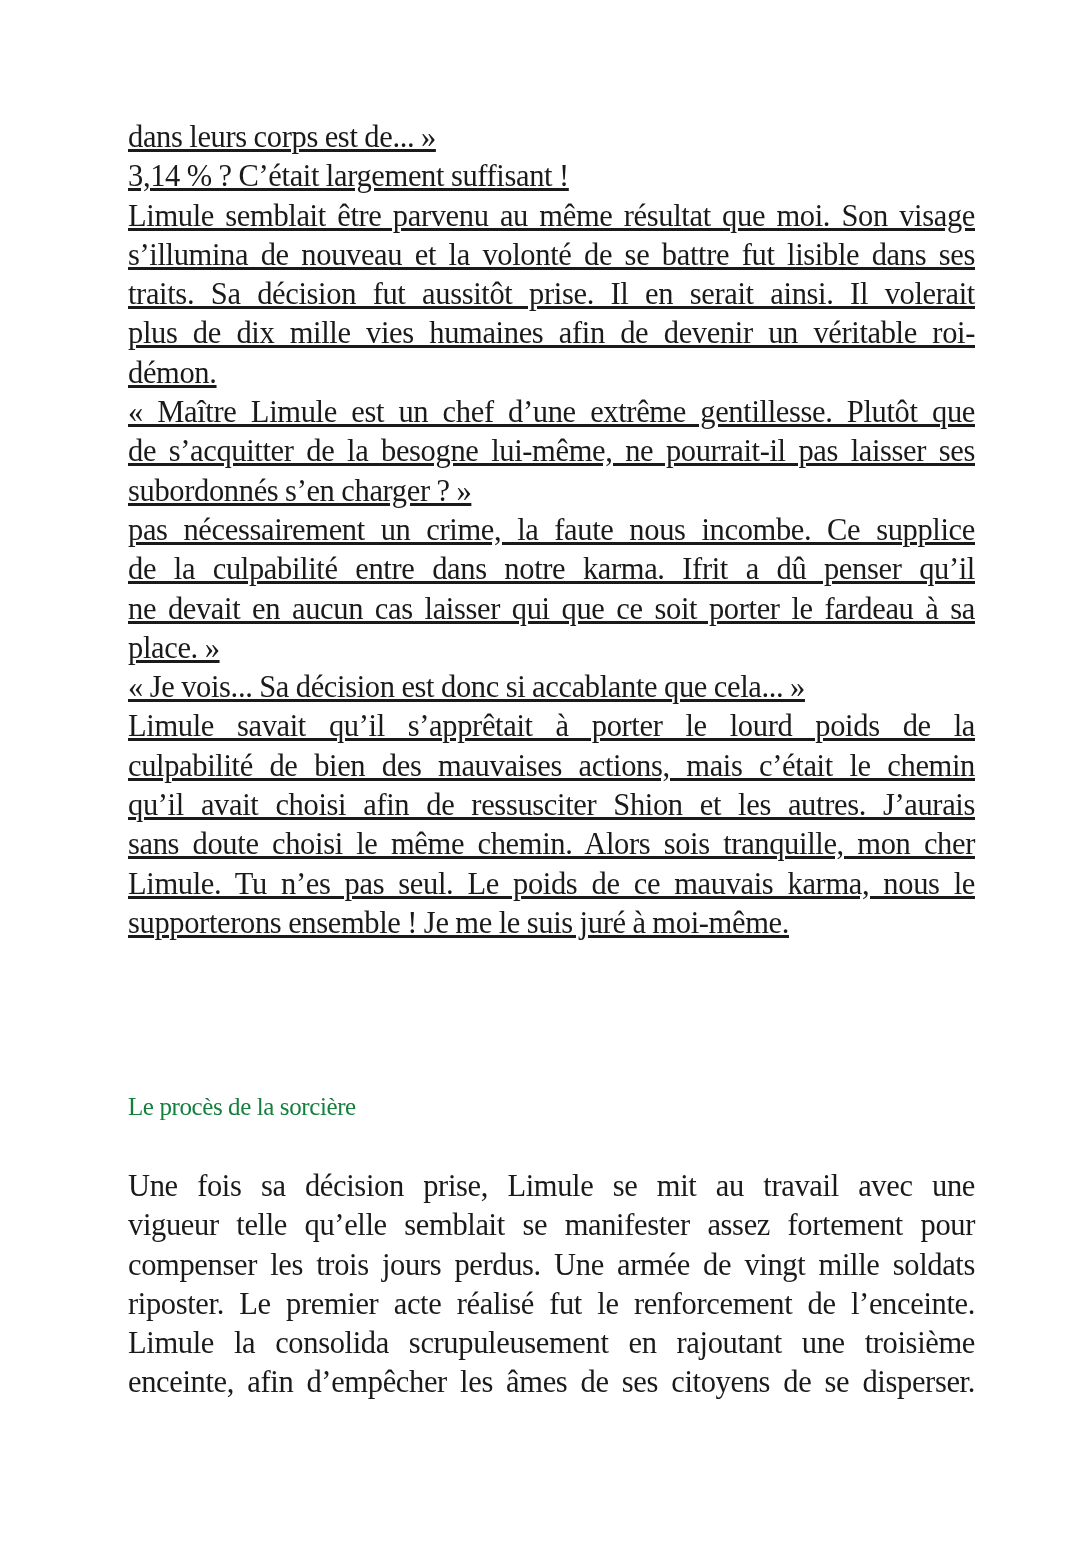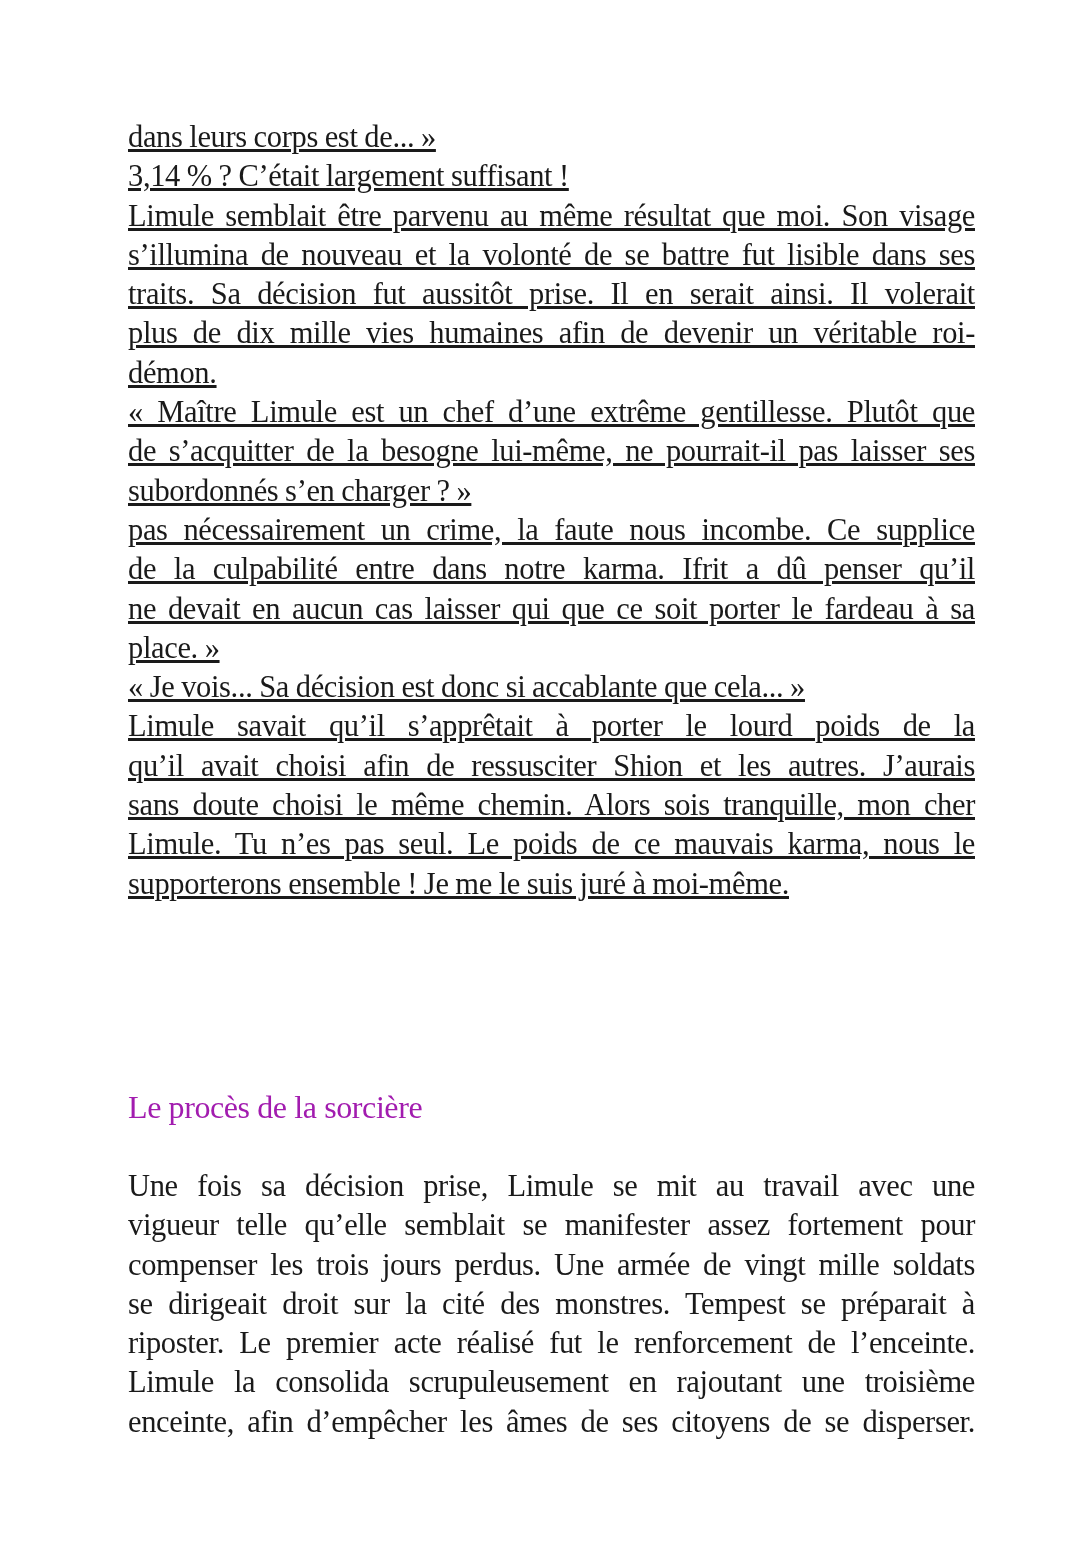--- a/index.html
+++ b/index.html
@@ -32,24 +32,24 @@
       word-spacing: -0.5px;
     }
     .line.justify {
       text-align: justify;
       text-align-last: justify;
     }
     .heading {
       position: absolute;
       left: 128px;
       top: 1083px;
-      font-size: 32px;
+      font-size: 25px;
       line-height: 48px;
       letter-spacing: -0.4px;
-      color: #a21caf;
+      color: #15803d;
       white-space: nowrap;
     }
     .section2 {
       position: absolute;
       left: 128px;
       top: 1167px;
       width: 847px;
     }
   </style>
 </head>
@@ -85,32 +85,32 @@
     <span class="line justify">ne devait en aucun cas laisser qui que ce soit porter le fardeau à sa</span>
     <span class="line">place. »</span>
   </div>
 
   <div>
     <span class="line">« Je vois... Sa décision est donc si accablante que cela... »</span>
   </div>
 
   <div>
     <span class="line justify">Limule savait qu’il s’apprêtait à porter le lourd poids de la</span>
+    <span class="line justify">culpabilité de bien des mauvaises actions, mais c’était le chemin</span>
     <span class="line justify">qu’il avait choisi afin de ressusciter Shion et les autres. J’aurais</span>
     <span class="line justify">sans doute choisi le même chemin. Alors sois tranquille, mon cher</span>
     <span class="line justify">Limule. Tu n’es pas seul. Le poids de ce mauvais karma, nous le</span>
     <span class="line">supporterons ensemble ! Je me le suis juré à moi-même.</span>
   </div>
 </div>
 
 <h2 class="heading" style="margin:0;font-weight:normal;">Le procès de la sorcière</h2>
 
 <div class="section2">
   <div>
     <span class="line justify">Une fois sa décision prise, Limule se mit au travail avec une</span>
     <span class="line justify">vigueur telle qu’elle semblait se manifester assez fortement pour</span>
     <span class="line justify">compenser les trois jours perdus. Une armée de vingt mille soldats</span>
-    <span class="line justify">se dirigeait droit sur la cité des monstres. Tempest se préparait à</span>
     <span class="line justify">riposter. Le premier acte réalisé fut le renforcement de l’enceinte.</span>
     <span class="line justify">Limule la consolida scrupuleusement en rajoutant une troisième</span>
     <span class="line justify">enceinte, afin d’empêcher les âmes de ses citoyens de se disperser.</span>
   </div>
 </div>
 
 </body></html>

